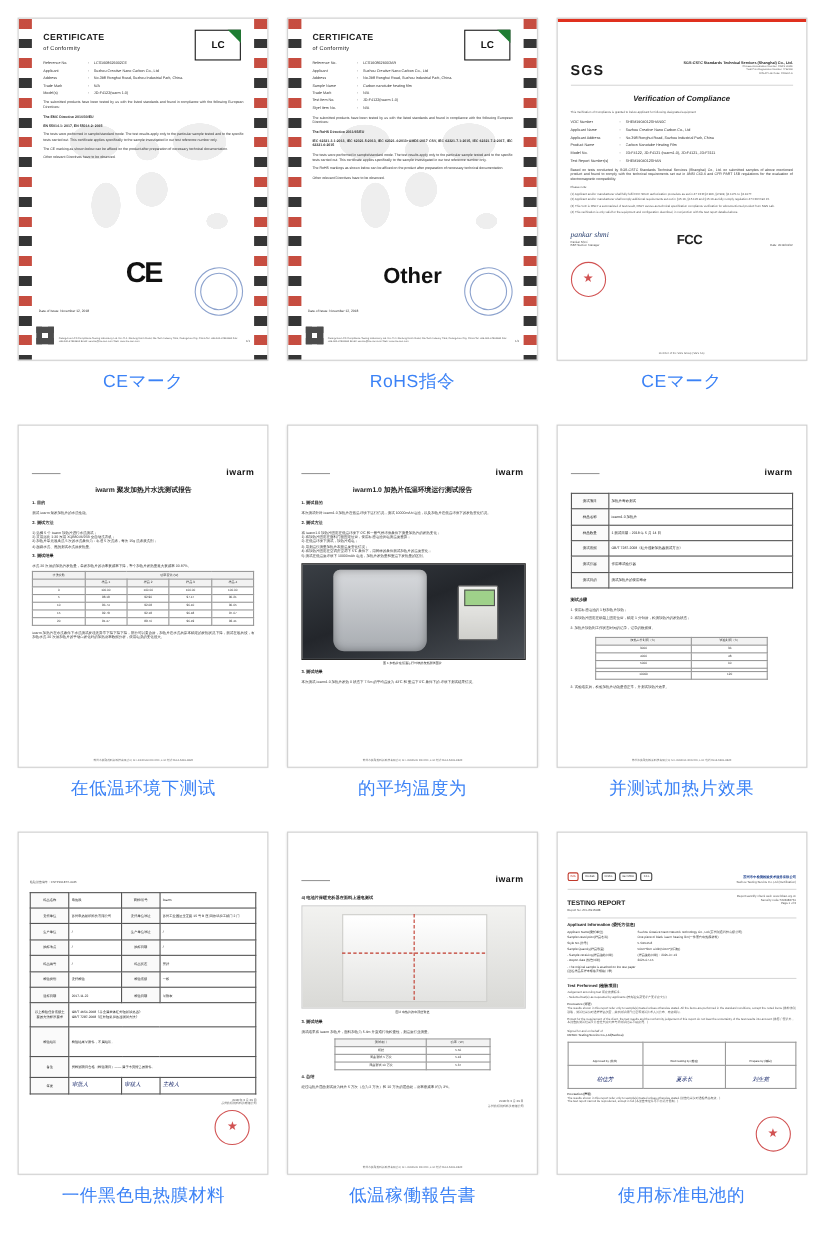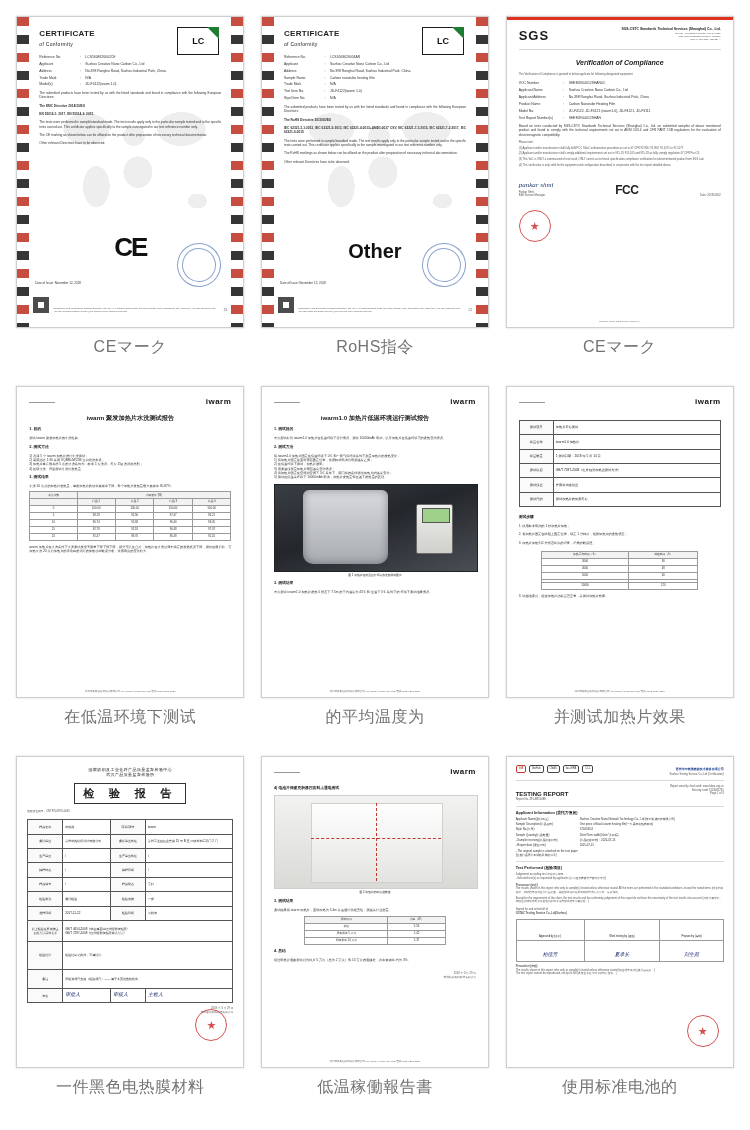--- a/index.html
+++ b/index.html
@@ -28,27 +28,27 @@
     box-shadow:0 0 2px rgba(0,0,0,.18);
     position:relative;
     overflow:hidden;
     font-size:3.2px;
     line-height:1.35;
     box-sizing:border-box;
   }
   .caption{
     font-size:16px;
     margin-top:9px;
-    color:#737373;
+    color:#3b82f6;
     letter-spacing:.5px;
     text-align:center;
   }
 
   
-  .pad{padding:10px 12px;box-sizing:border-box;height:100%;}
+  .pad{padding:10px 12px;box-sizing:border-box;height:100%;margin-top:28px;}
   .ttl{font-size:8px;font-weight:bold;letter-spacing:.3px;}
   .sub{font-size:5px;letter-spacing:.3px;margin-top:1px;}
   .rowline{display:flex;gap:3px;margin-top:2.4px;font-size:3.4px;}
   .rowline .k{width:36px;color:#333;}
   .rowline .c{width:4px;text-align:center;}
   .rowline .v{flex:1;color:#333;overflow:hidden;white-space:nowrap;text-overflow:ellipsis;}
   .para{font-size:3.2px;color:#333;margin-top:4px;text-align:justify;}
   .tiny{font-size:2.7px;color:#555;}
   .hr{height:1px;background:#d8d8d8;margin:4px 0;}
   .footer{
@@ -583,25 +583,20 @@
         <div class="para">3. 试验结束后，检验加热片功能是否正常，并测试加热片效果。</div>
       </div>
       <div class="footer">苏州市集聚创科新科技有限公司   MT·INNOVATION CO.,LTD   电话:0512-6281-8820</div>
     </div>
     <div class="caption">并测试加热片效果</div>
   </div>
 
   <div class="cell">
     <div class="doc">
       <div class="pad" style="padding:10px 10px">
-        <div class="cn-head">
-          <div class="cn-org">国家纺织及工业化纤产品质量监督检验中心</div>
-          <div class="cn-org">武汉产品质量监督检验所</div>
-          <div class="cn-title">检 验 报 告</div>
-        </div>
         <div class="tiny" style="margin-top:6px">检验报告编号：CNTP2018TX-0045</div>
         <table class="cn">
           <tbody>
               <tr>
                 <td class="k">样品名称</td>
                 <td>电热膜</td>
                 <td class="k">商标/牌号</td>
                 <td>iwarm</td>
               </tr>
           <tr>

